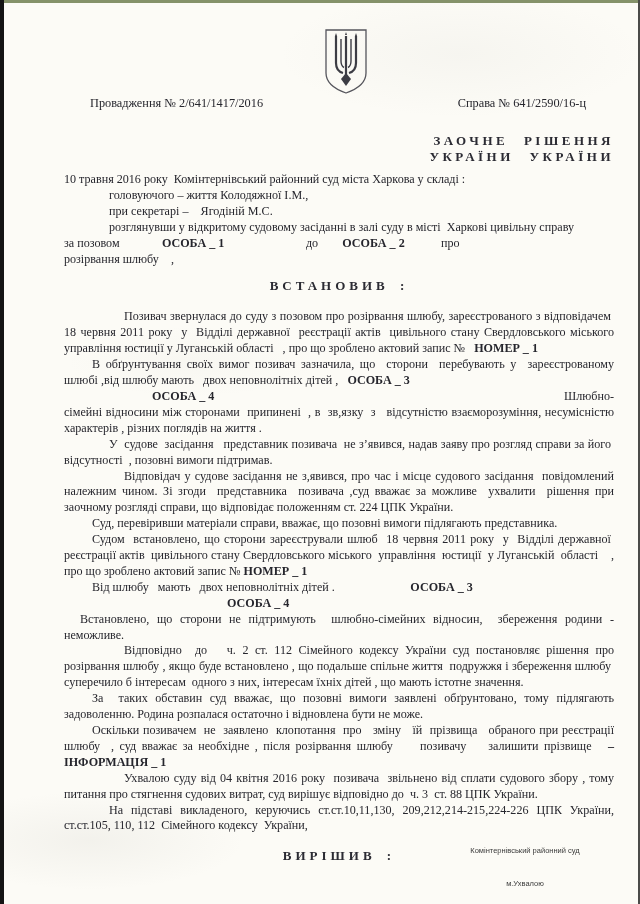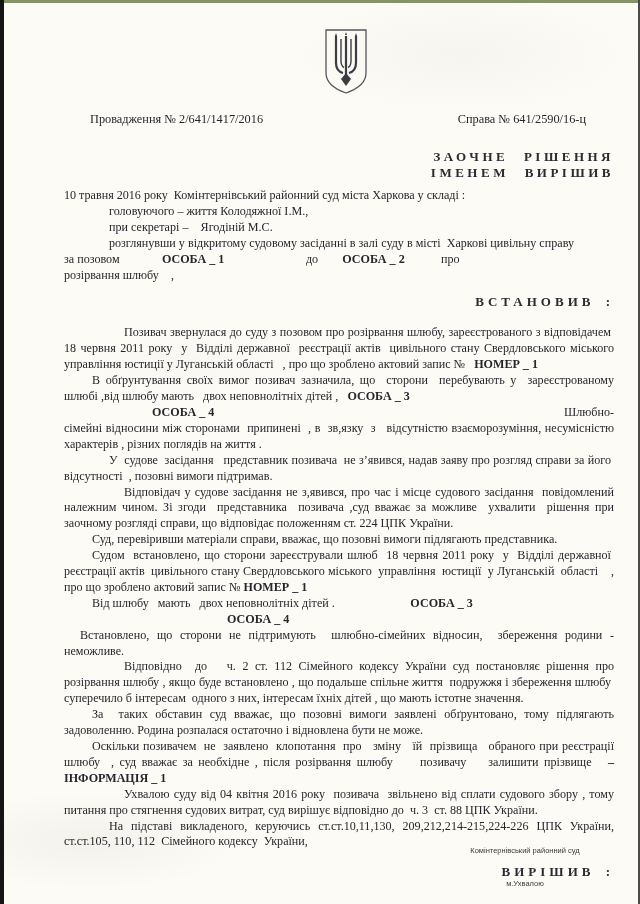--- a/index.html
+++ b/index.html
@@ -13,21 +13,21 @@
     overflow:hidden;
     font-family:"Liberation Serif", serif;
     color:#26262d;
   }
   .edge-top   { position:absolute; top:0; left:0; width:100%; height:3px; background:#85926a; }
   .edge-left  { position:absolute; top:0; left:0; width:4px; height:100%; background:#141414; }
   .edge-right { position:absolute; top:0; right:0; width:2px; height:100%; background:#4b4b49; }
 
   .emblem { position:absolute; left:322px; top:28px; width:48px; height:68px; }
 
-  .content { position:absolute; left:64px; right:26px; top:16px; }
+  .content { position:absolute; left:64px; right:26px; top:0; }
 
   .meta-row {
     display:flex; justify-content:space-between;
     margin-top:96px; padding:0 28px 0 26px;
     font-size:12.3px; line-height:15px;
   }
 
   .title-block { margin-top:22px; text-align:right; }
   .title-line {
     font-size:13px; line-height:16px; font-weight:bold;
@@ -44,21 +44,21 @@
 
   .ind-sm { text-indent:16px; }
   .ind-md { text-indent:28px; }
   .ind-lg { text-indent:45px; }
   .ind-xl { text-indent:60px; }
 
   .kind-spread { display:flex; justify-content:space-between; padding-left:88px; text-align:left; }
   .kind-offset { padding-left:163px; text-align:left; }
 
   .heading {
-    text-align:right; font-weight:bold; font-size:13px; line-height:16px;
+    text-align:center; font-weight:bold; font-size:13px; line-height:16px;
     letter-spacing:4px; word-spacing:4px; color:#2b2b33;
     margin-top:11px; margin-bottom:15px;
   }
   .heading.resolved { margin-top:14px; margin-bottom:11px; }
 
   .stamp {
     position:absolute; top:847px; right:27px;
     display:flex; flex-direction:column; align-items:flex-end;
     font-family:"Liberation Sans", sans-serif; color:#3b3b3b;gap:24px;
   }
@@ -95,21 +95,21 @@
   </svg>
 
   <div class="content">
     <div class="meta-row">
       <span>Провадження № 2/641/1417/2016</span>
       <span>Справа № 641/2590/16-ц</span>
     </div>
 
     <div class="title-block">
       <div class="title-line">ЗАОЧНЕ РІШЕННЯ</div>
-      <div class="title-line">ІМЕНЕМ ВИРІШИВ</div>
+      <div class="title-line">УКРАЇНИ УКРАЇНИ</div>
     </div>
 
     <div class="intro-block">
         <p class="para"><span>10 травня 2016 року&nbsp; Комінтернівський районний суд міста Харкова у складі :</span></p>
         <p class="para ind-lg"><span>головуючого – життя Колодяжної І.М.,</span></p>
         <p class="para ind-lg"><span>при секретарі –&nbsp;&nbsp;&nbsp; Ягодіній М.С.</span></p>
         <p class="para ind-lg"><span>розглянувши у відкритому судовому засіданні в залі суду в місті&nbsp; Харкові цивільну справу</span></p>
         <p class="para"><span>за позовом&nbsp;&nbsp;&nbsp;&nbsp;&nbsp;&nbsp;&nbsp;&nbsp;&nbsp;&nbsp;&nbsp;&nbsp;&nbsp; </span><span class="bold">ОСОБА _ 1</span><span>&nbsp;&nbsp;&nbsp;&nbsp;&nbsp;&nbsp;&nbsp;&nbsp;&nbsp;&nbsp;&nbsp;&nbsp;&nbsp;&nbsp;&nbsp;&nbsp;&nbsp;&nbsp;&nbsp;&nbsp;&nbsp;&nbsp;&nbsp;&nbsp;&nbsp;&nbsp; до&nbsp;&nbsp;&nbsp;&nbsp;&nbsp;&nbsp;&nbsp; </span><span class="bold">ОСОБА _ 2</span><span>&nbsp;&nbsp;&nbsp;&nbsp;&nbsp;&nbsp;&nbsp;&nbsp;&nbsp;&nbsp;&nbsp; про</span></p>
         <p class="para"><span>розірвання шлюбу&nbsp;&nbsp;&nbsp; ,</span></p>
       </div>

